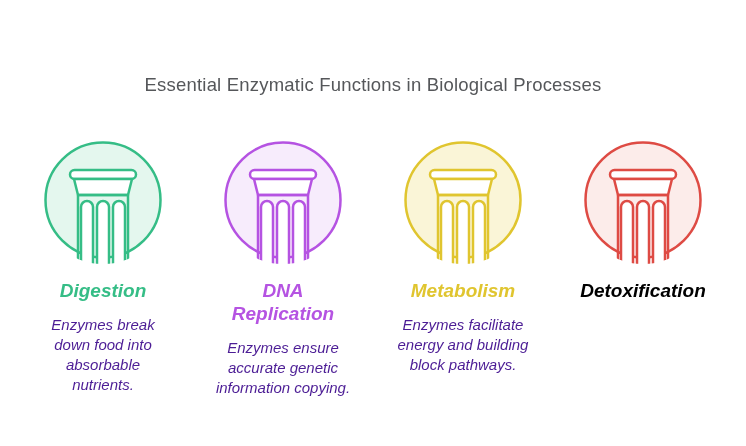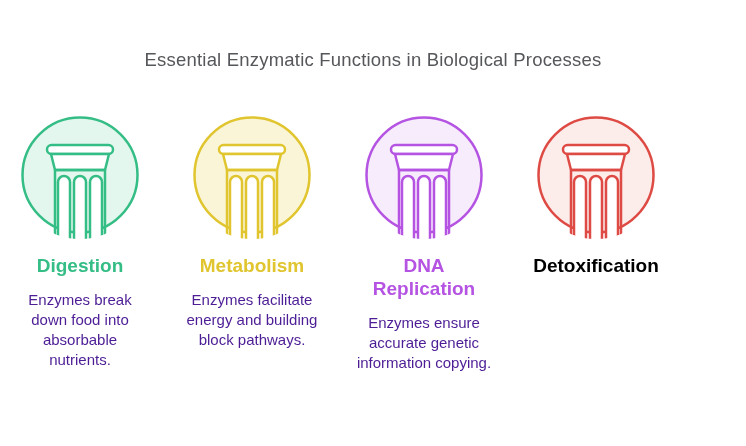--- a/index.html
+++ b/index.html
@@ -9,33 +9,35 @@
     font-family: "Liberation Sans", sans-serif;
   }
   .page {
     position: relative;
     width: 746px;
     height: 446px;
     background: #ffffff;
     overflow: hidden;
   }
   .title {
-    padding-top: 47px;
+    padding-top: 72px;
     text-align: center;
     font-size: 18.5px;
     line-height: 26px;
     font-weight: 400;
     color: #55575a;
     letter-spacing: 0.2px;
   }
   .row {
     margin-top: 39px;
     display: flex;
+    justify-content: center;
     align-items: flex-start;
-    gap: 12px;
+    gap: 20px;
+    font-style: italic;
   }
   .card {
     width: 160px;
     display: flex;
     flex-direction: column;
     align-items: center;
     text-align: center;
   }
   .icon {
     display: block;
@@ -95,62 +97,62 @@
       <div class="heading" style="color: rgb(53, 189, 134);">Digestion</div>
       <div class="desc">Enzymes break
 down food into
 absorbable
 nutrients.</div>
     </div>
 
     <div class="card">
       <svg class="icon" width="130" height="134" viewBox="0 0 130 134">
         <defs>
-            <clipPath id="clip1">
-              <circle cx="65" cy="63" r="64"></circle>
-            </clipPath>
-          </defs>
-        <circle class="ring" cx="65" cy="63" r="57.5" style="fill: rgb(250, 245, 215); stroke: rgb(224, 197, 47);"></circle>
-        <g class="pillar" clip-path="url(#clip1)" style="stroke: rgb(224, 197, 47);">
-          <rect x="32" y="33" width="66" height="9" rx="4.5"></rect>
-          <path d="M36 42 H94 L90 58 H40 Z"></path>
-          <rect class="shaft" x="40" y="58" width="50" height="76"></rect>
-          <path d="M43 134 V70 A6 6 0 0 1 55 70 V134"></path>
-          <path d="M59 134 V70 A6 6 0 0 1 71 70 V134"></path>
-          <path d="M75 134 V70 A6 6 0 0 1 87 70 V134"></path>
-        </g>
-      </svg>
-      <div class="heading" style="color: rgb(224, 197, 47);">Metabolism</div>
-      <div class="desc">Enzymes facilitate
-energy and building
-block pathways.</div>
-    </div>
-
-    <div class="card">
-      <svg class="icon" width="130" height="134" viewBox="0 0 130 134">
-        <defs>
             <clipPath id="clip2">
               <circle cx="65" cy="63" r="64"></circle>
             </clipPath>
           </defs>
         <circle class="ring" cx="65" cy="63" r="57.5" style="fill: rgb(247, 236, 252); stroke: rgb(181, 83, 226);"></circle>
         <g class="pillar" clip-path="url(#clip2)" style="stroke: rgb(181, 83, 226);">
           <rect x="32" y="33" width="66" height="9" rx="4.5"></rect>
           <path d="M36 42 H94 L90 58 H40 Z"></path>
           <rect class="shaft" x="40" y="58" width="50" height="76"></rect>
           <path d="M43 134 V70 A6 6 0 0 1 55 70 V134"></path>
           <path d="M59 134 V70 A6 6 0 0 1 71 70 V134"></path>
           <path d="M75 134 V70 A6 6 0 0 1 87 70 V134"></path>
         </g>
       </svg>
       <div class="heading" style="color: rgb(181, 83, 226);">DNA
 Replication</div>
       <div class="desc">Enzymes ensure
 accurate genetic
 information copying.</div>
+    </div>
+
+    <div class="card">
+      <svg class="icon" width="130" height="134" viewBox="0 0 130 134">
+        <defs>
+            <clipPath id="clip1">
+              <circle cx="65" cy="63" r="64"></circle>
+            </clipPath>
+          </defs>
+        <circle class="ring" cx="65" cy="63" r="57.5" style="fill: rgb(250, 245, 215); stroke: rgb(224, 197, 47);"></circle>
+        <g class="pillar" clip-path="url(#clip1)" style="stroke: rgb(224, 197, 47);">
+          <rect x="32" y="33" width="66" height="9" rx="4.5"></rect>
+          <path d="M36 42 H94 L90 58 H40 Z"></path>
+          <rect class="shaft" x="40" y="58" width="50" height="76"></rect>
+          <path d="M43 134 V70 A6 6 0 0 1 55 70 V134"></path>
+          <path d="M59 134 V70 A6 6 0 0 1 71 70 V134"></path>
+          <path d="M75 134 V70 A6 6 0 0 1 87 70 V134"></path>
+        </g>
+      </svg>
+      <div class="heading" style="color: rgb(224, 197, 47);">Metabolism</div>
+      <div class="desc">Enzymes facilitate
+energy and building
+block pathways.</div>
     </div>
 
     <div class="card">
       <svg class="icon" width="130" height="134" viewBox="0 0 130 134">
         <defs>
             <clipPath id="clip3">
               <circle cx="65" cy="63" r="64"></circle>
             </clipPath>
           </defs>
         <circle class="ring" cx="65" cy="63" r="57.5" style="fill: rgb(252, 236, 234); stroke: rgb(222, 75, 68);"></circle>

